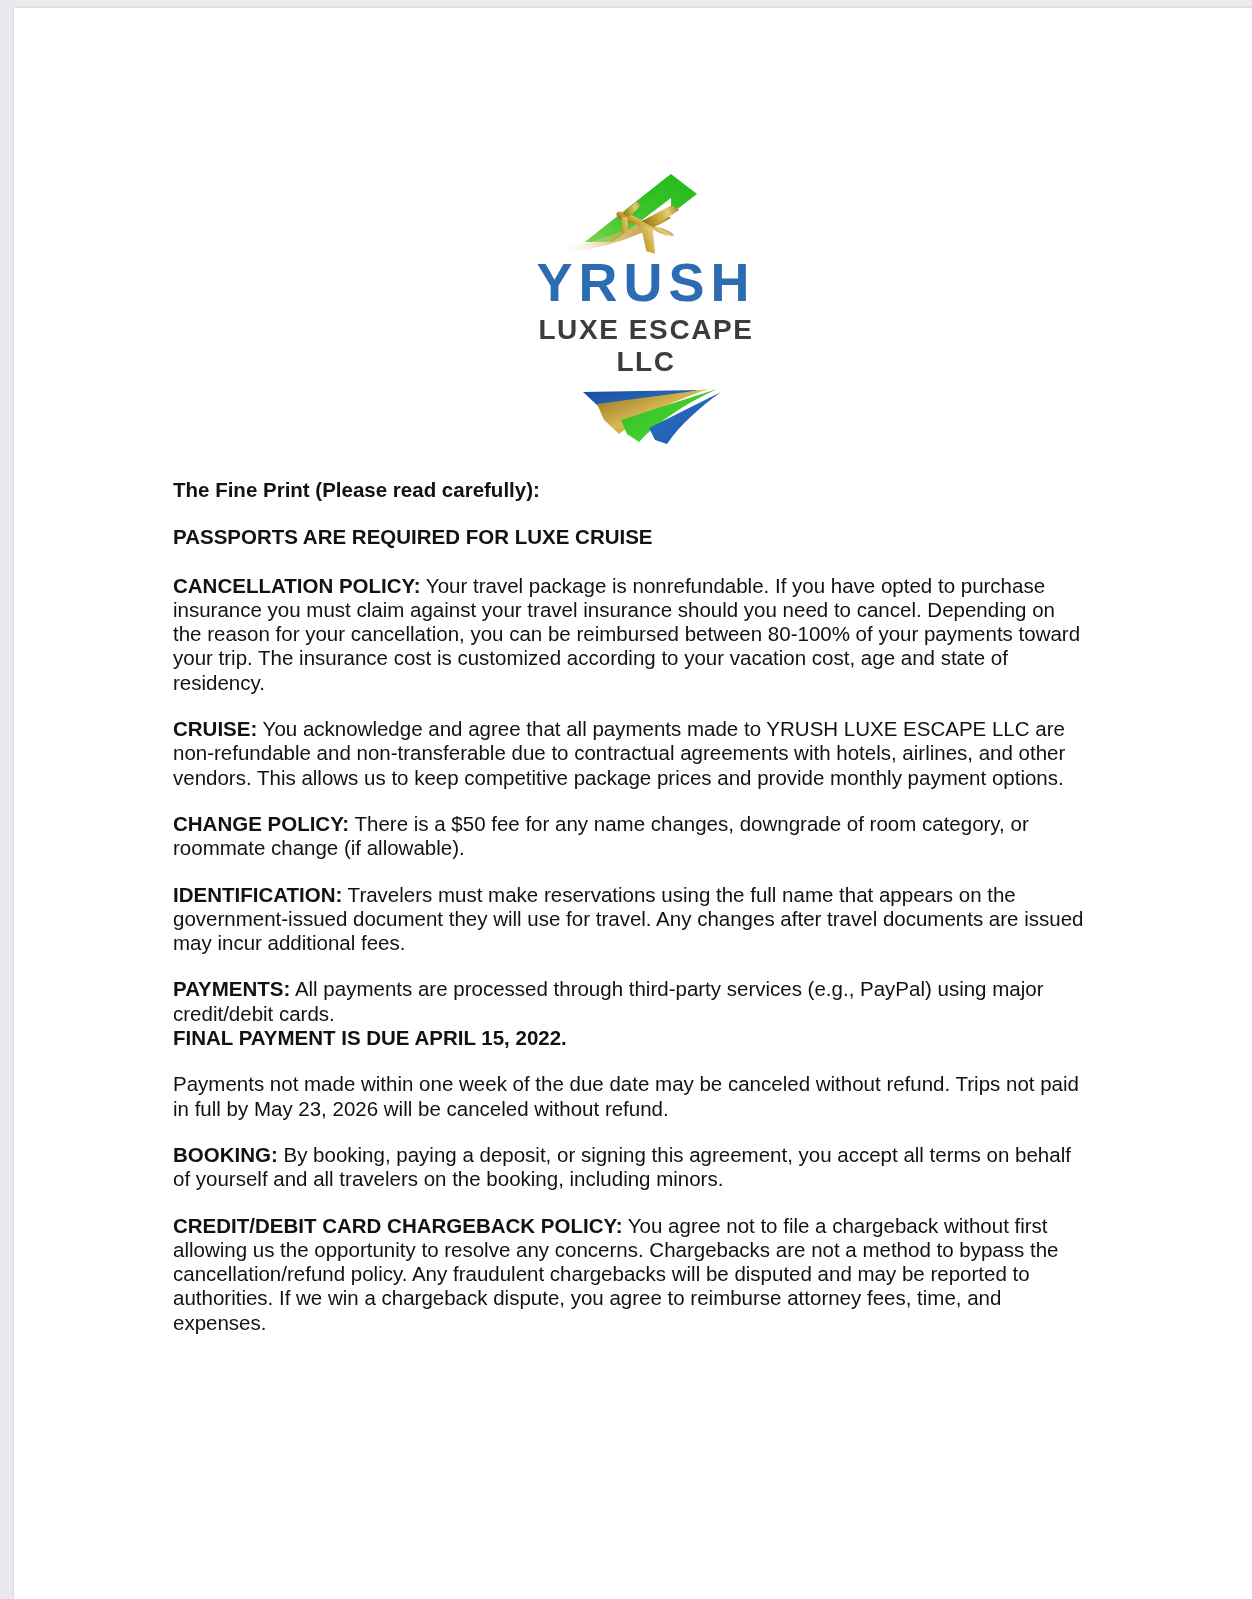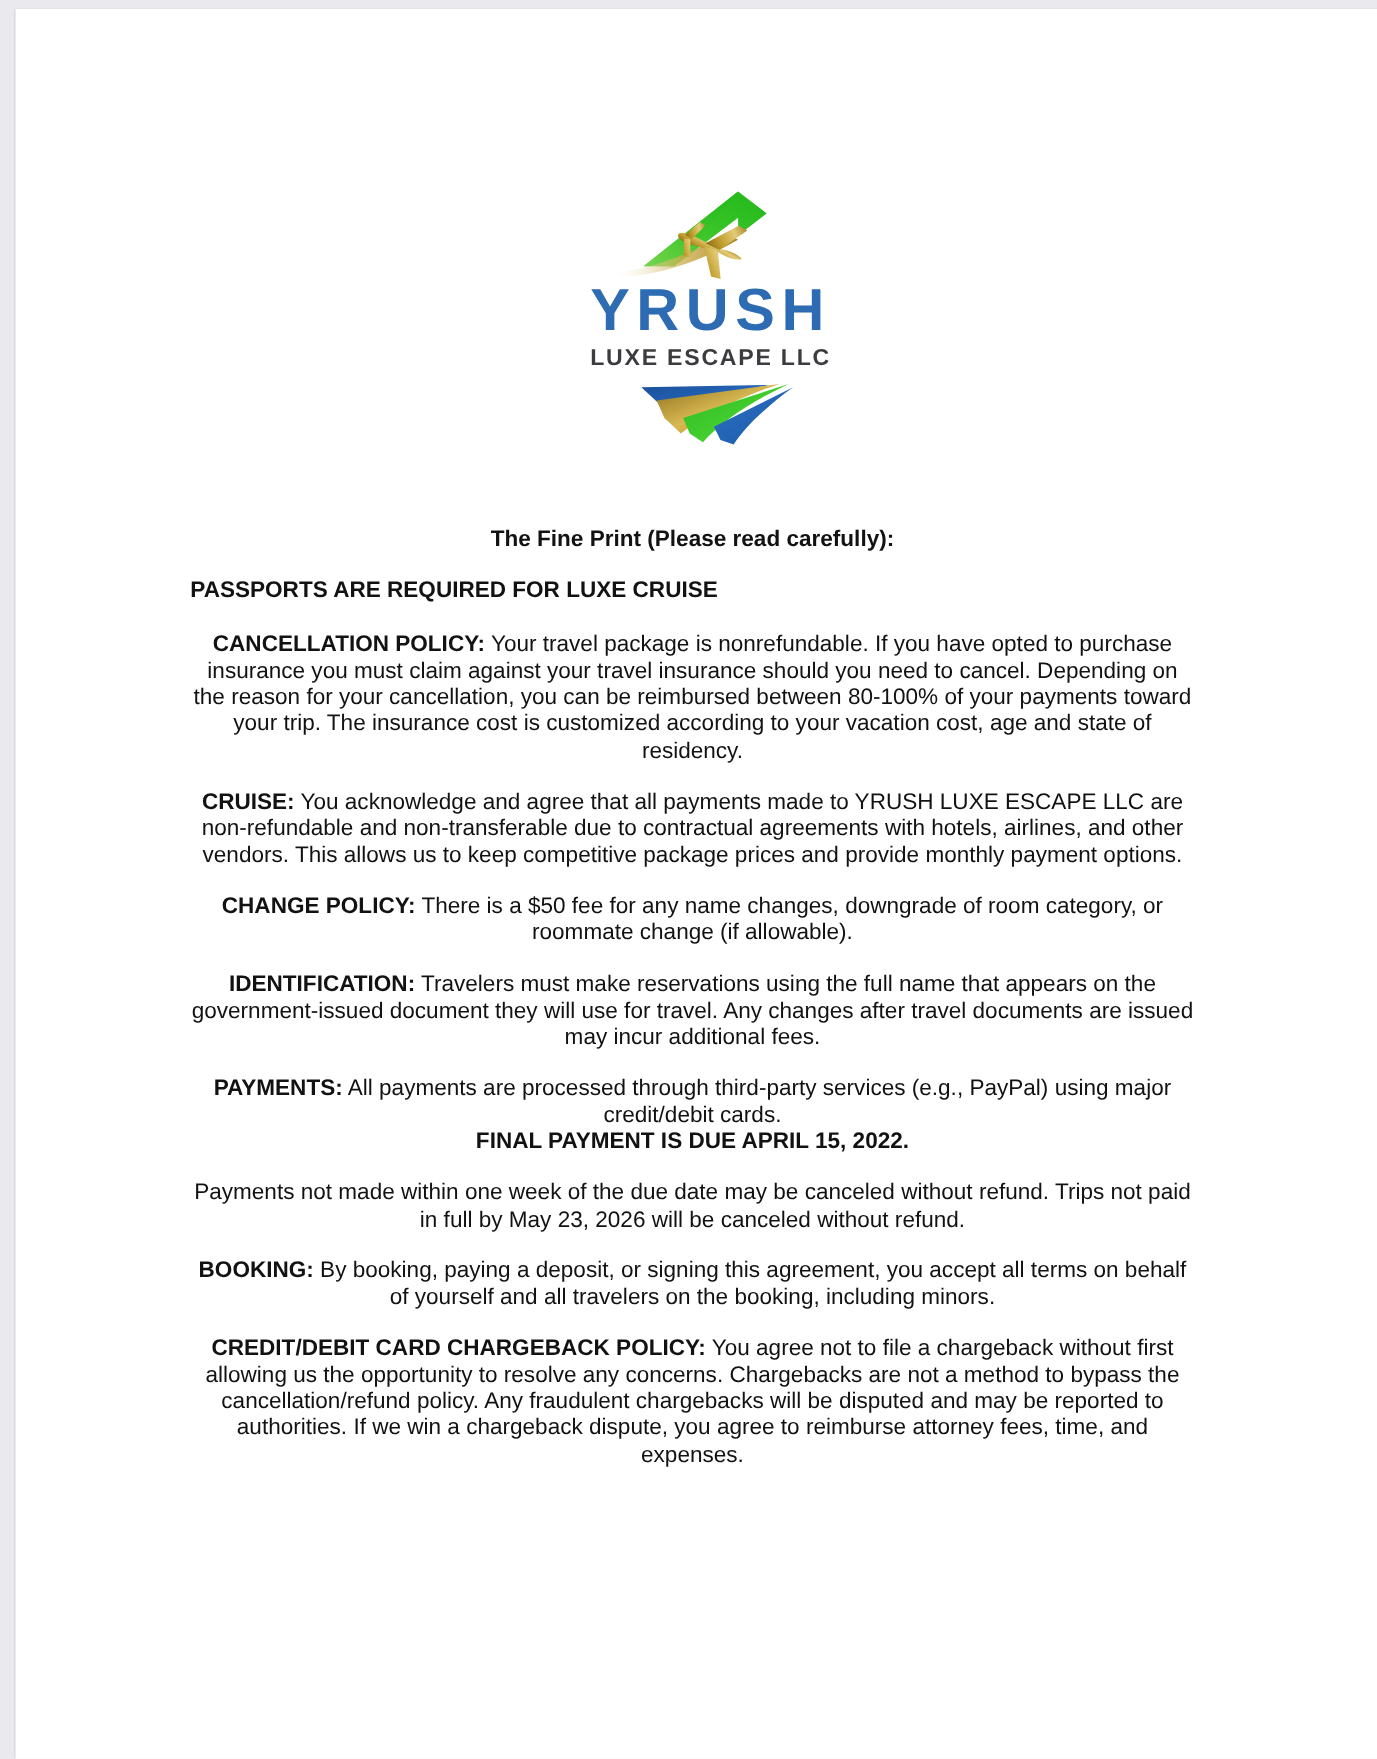--- a/index.html
+++ b/index.html
@@ -53,21 +53,21 @@
     font-size: 54px;
     letter-spacing: 6px;
     color: #2d6cb3;
     line-height: 1.04;
     text-align: center;
     margin-top: -4px;
   }
   #logo-tagline {
     font-family: "Liberation Sans", sans-serif;
     font-weight: bold;
-    font-size: 21px;
+    font-size: 28px;
     letter-spacing: 1.6px;
     color: #3c3c40;
     text-align: center;
     margin-top: 4px;
   }
   #logo-swoosh {
     display: block;
     width: 150px;
     height: 62px;
     margin: 6px auto 0 auto;
@@ -79,33 +79,31 @@
     left: 159px;
     top: 470px;
     width: 913px;
     color: #121212;
     font-size: 20.5px;
     line-height: 24.3px;
     text-align: left;
   }
   .para {
     margin: 0 0 22px 0;
-    text-align: center;
   }
   .lead {
     font-weight: bold;
   }
   .bold-line {
     font-weight: bold;
     display: block;
   }
   .heading-line {
     font-weight: bold;
     margin: 0 0 23px 0;
-    text-align: center;
   }
   .heading-caps {
     font-weight: bold;
     margin: 0 0 24px 0;
   }
 </style>
 </head>
 <body>
 
 <div id="page-sheet">

